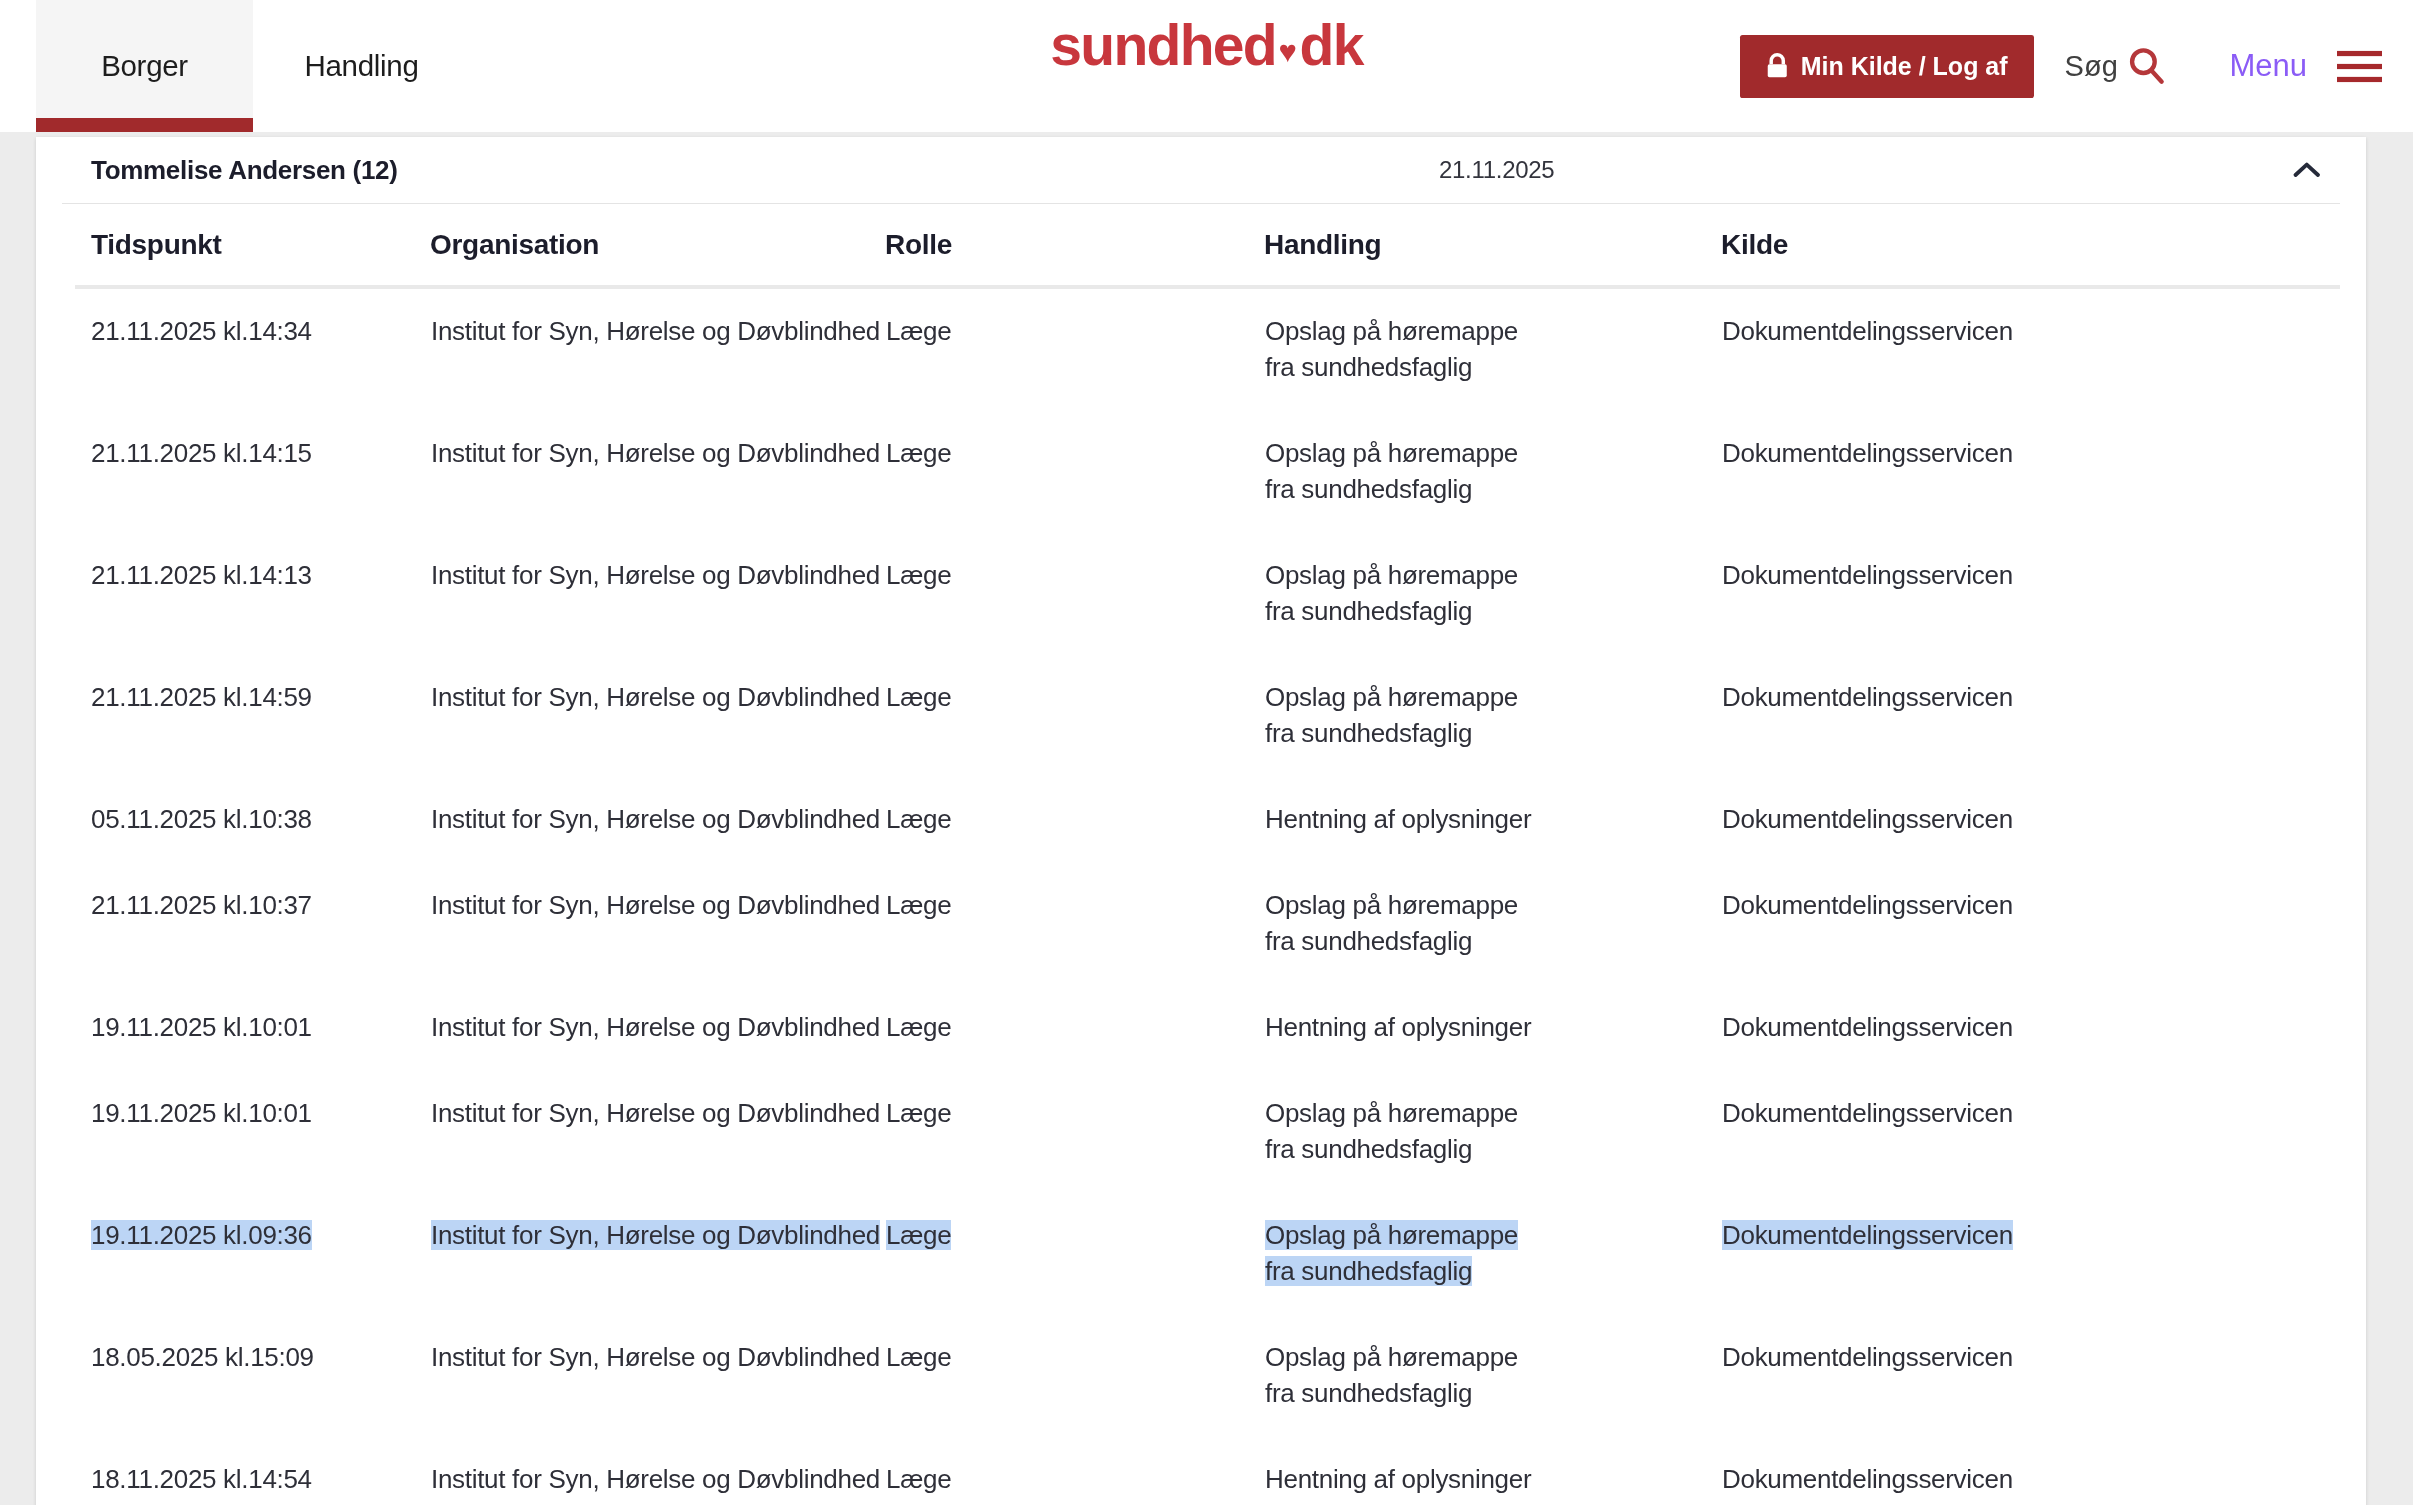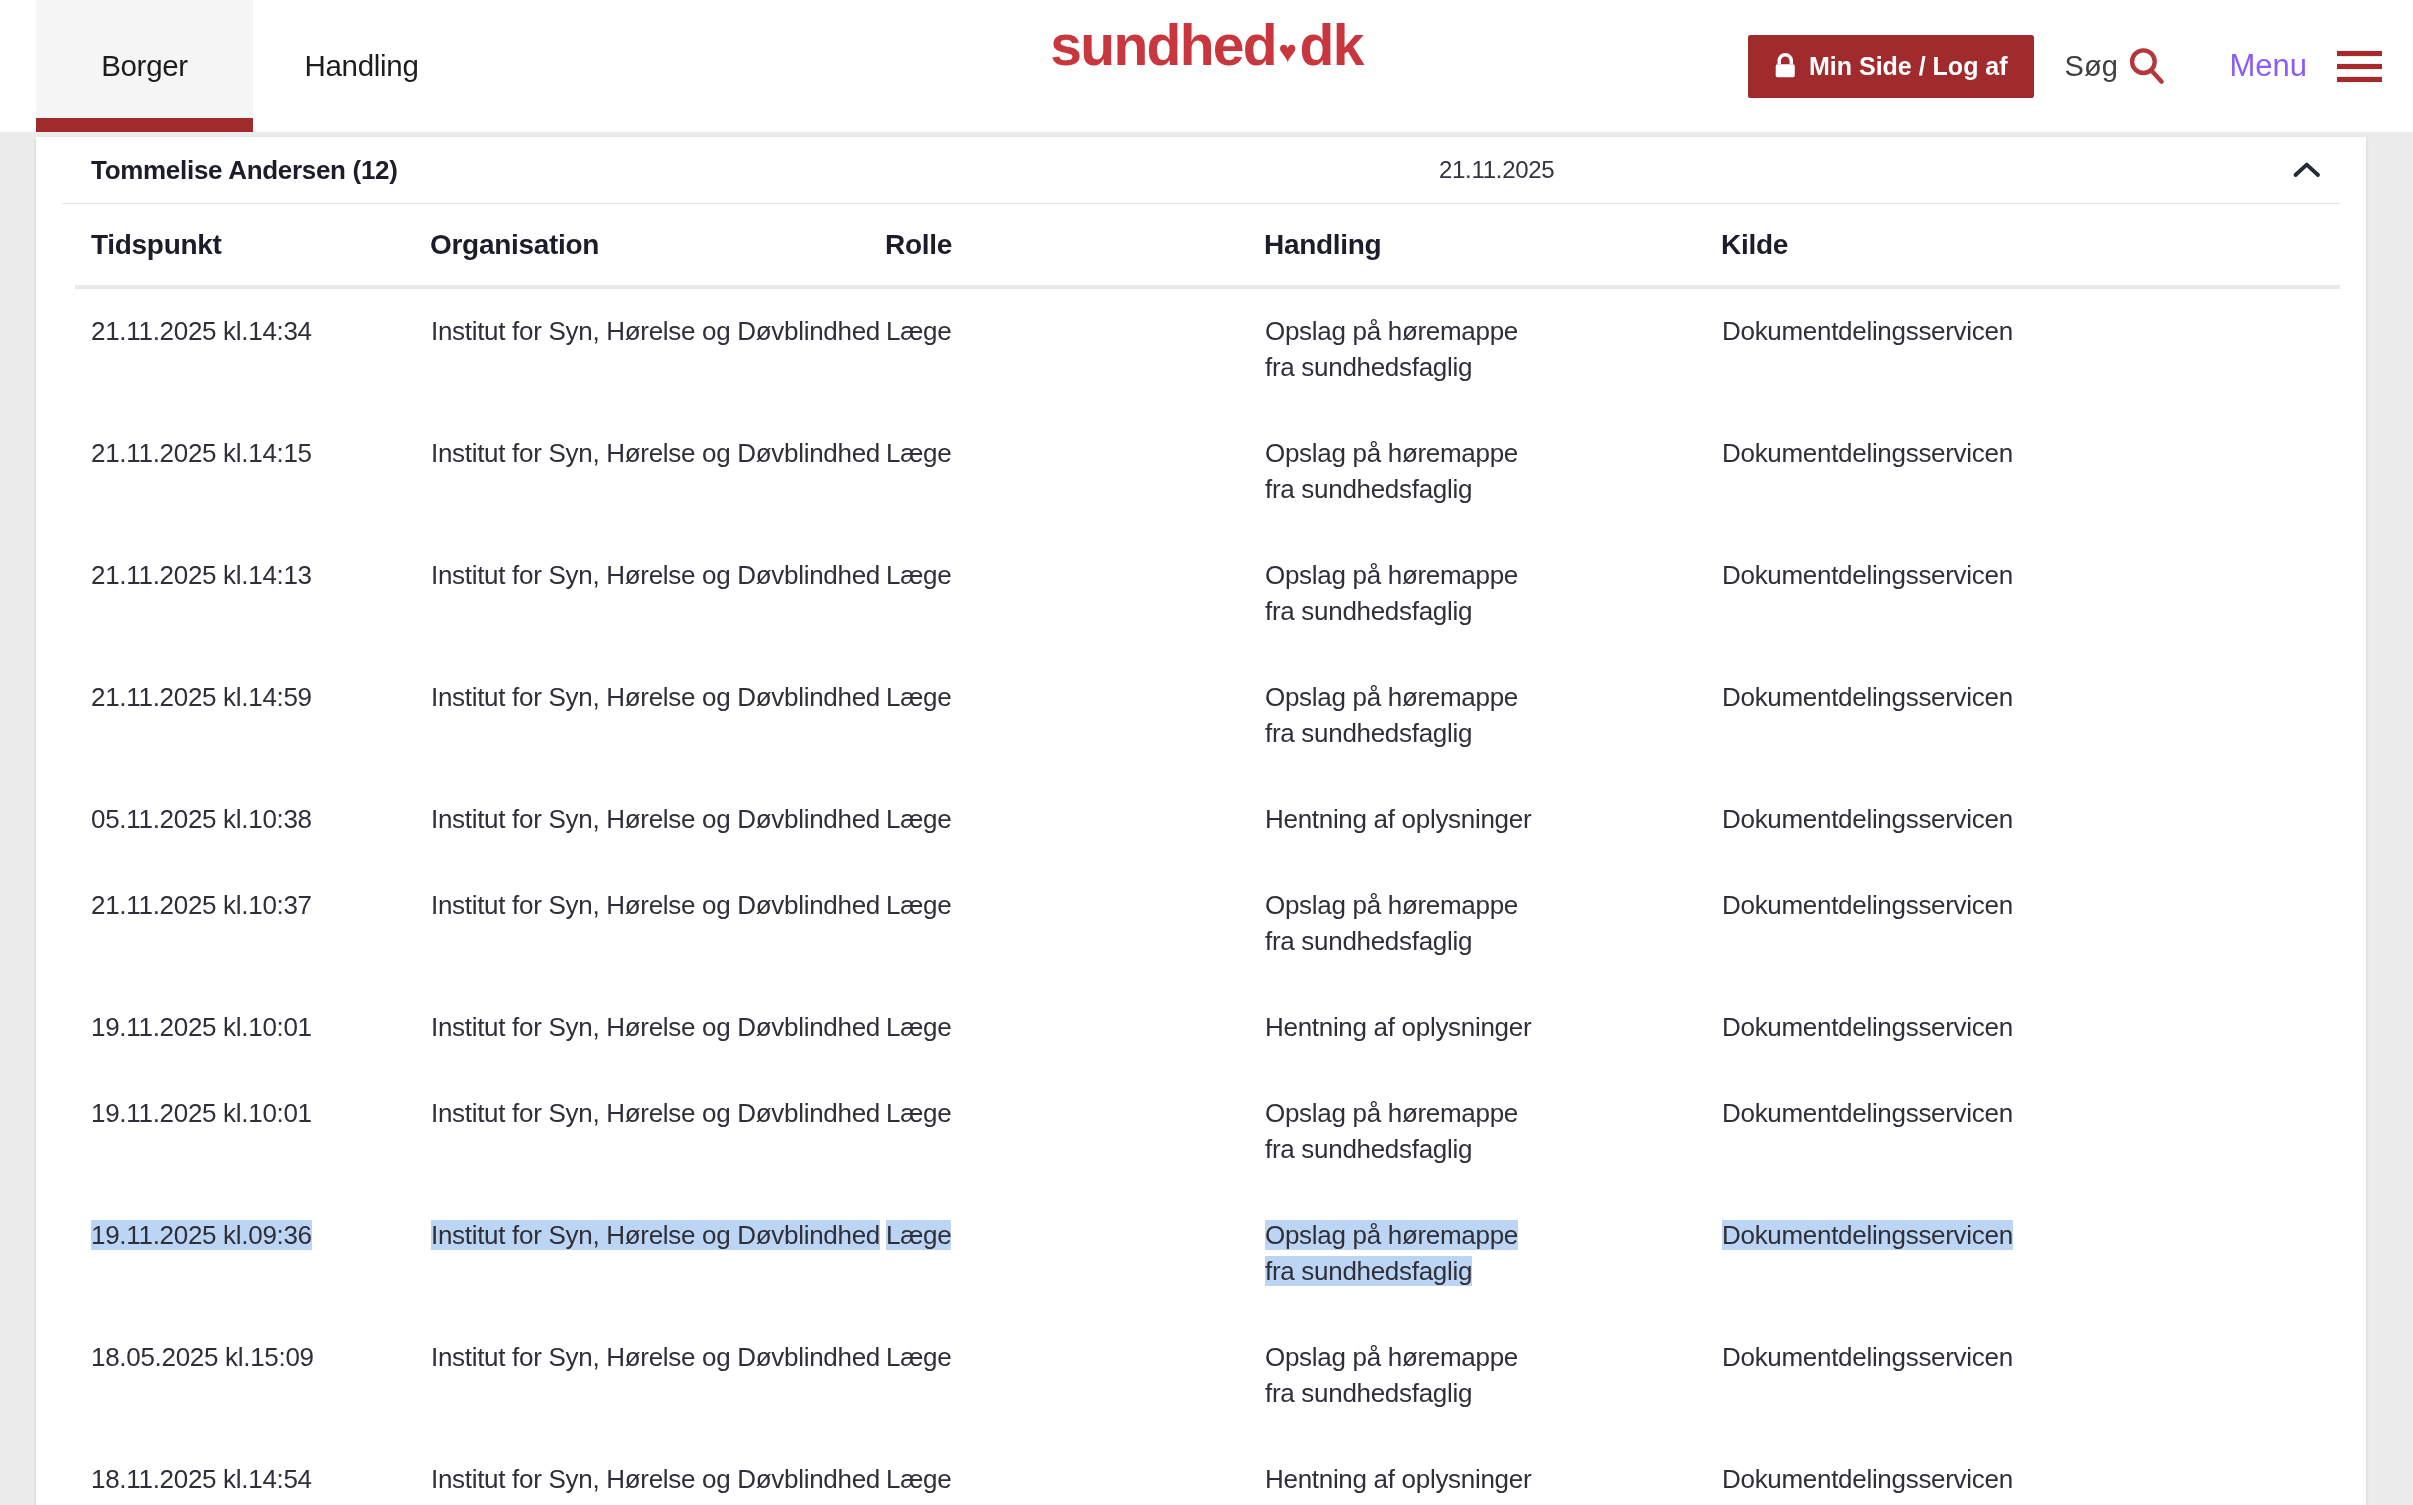--- a/index.html
+++ b/index.html
@@ -135,21 +135,21 @@
   </div>
 
   <div class="header-right">
     <button class="login-btn">
       <span class="icon">
         <svg width="22.5" height="26" viewBox="0 0 26 30">
           <path d="M6 13 V9 a7 7 0 0 1 14 0 v4" fill="none" stroke="#ffffff" stroke-width="4"></path>
           <rect x="2" y="13" width="22" height="15" rx="2" fill="#ffffff"></rect>
         </svg>
       </span>
-      <span>Min Side / Log af</span>
+      <span>Min Kilde / Log af</span>
     </button>
 
     <button class="search-btn">
       <span>Søg</span>
       <span class="icon">
         <svg width="40" height="40" viewBox="0 0 46 46">
           <circle cx="20" cy="18" r="13" fill="none" stroke="#b5373a" stroke-width="5"></circle>
           <line x1="29" y1="28" x2="41" y2="41" stroke="#b5373a" stroke-width="5" stroke-linecap="round"></line>
         </svg>
       </span>

